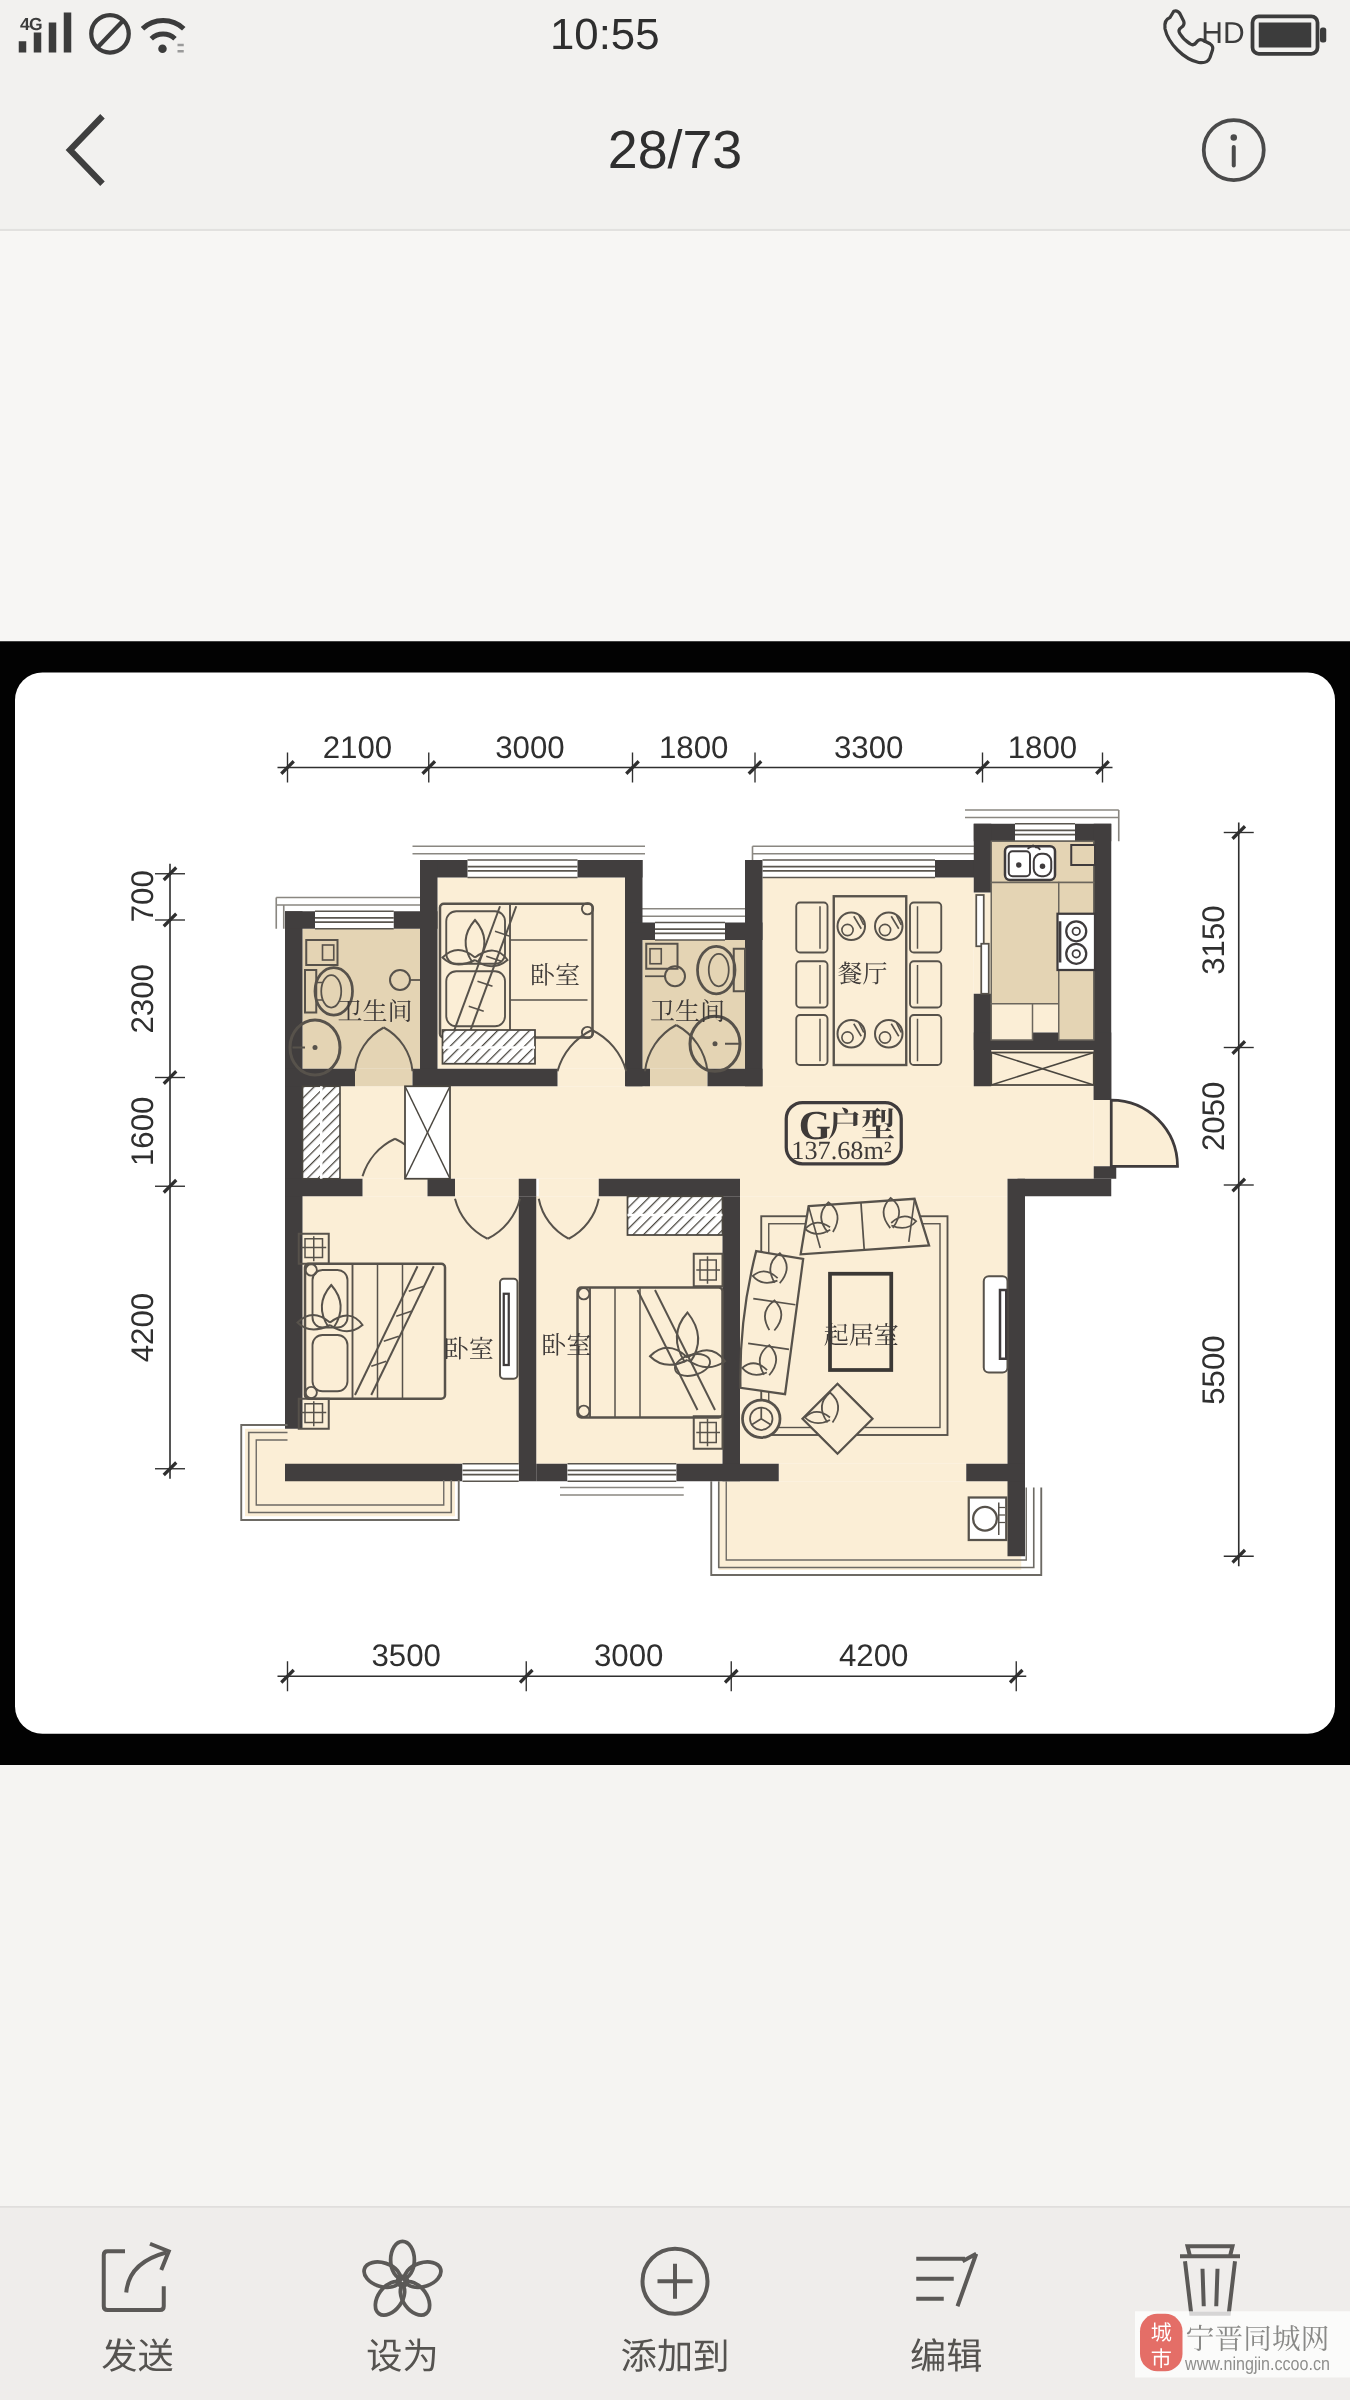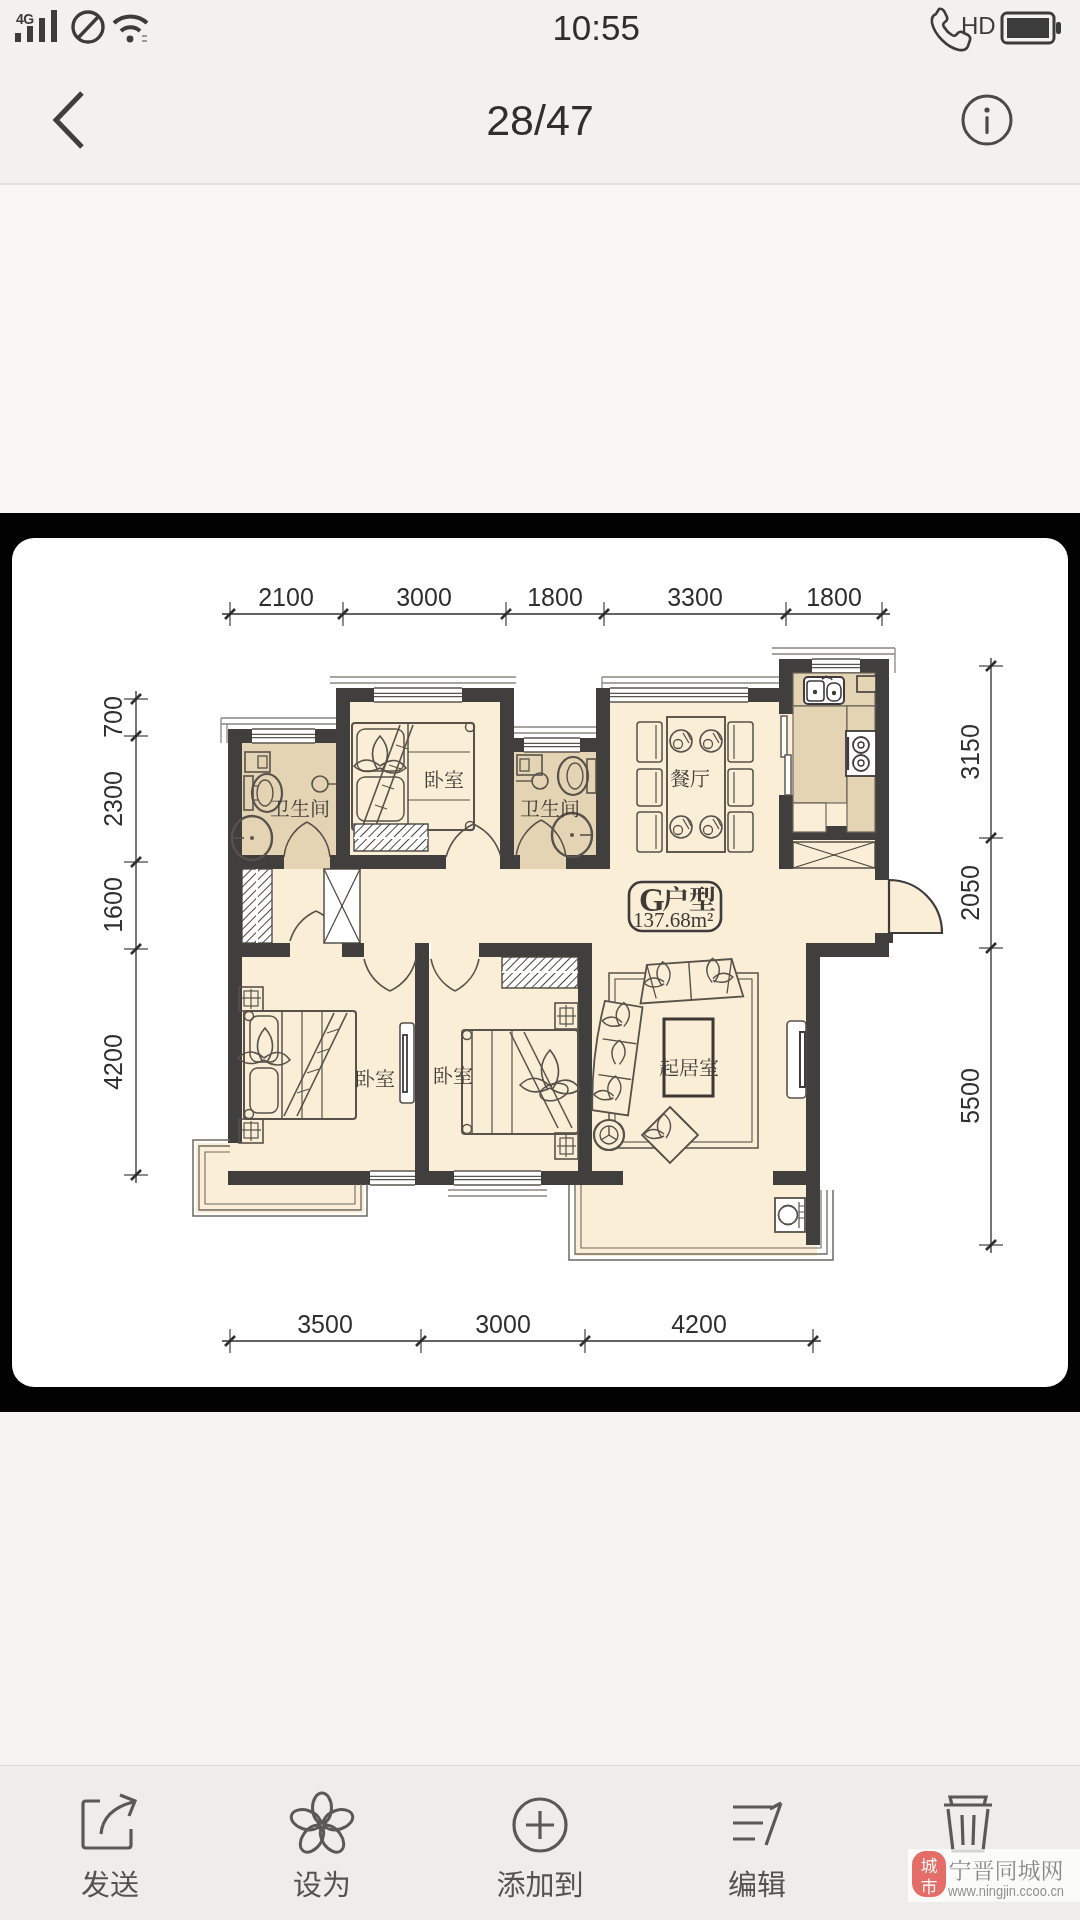--- a/index.html
+++ b/index.html
@@ -17,35 +17,35 @@
 <rect x="39" y="18" width="6" height="24" fill="#3c3c3c"></rect>
 <rect x="51" y="10" width="6" height="32" fill="#3c3c3c"></rect>
 <circle cx="88" cy="27" r="15" fill="none" stroke="#3c3c3c" stroke-width="3.4"></circle>
 <line x1="78" y1="38" x2="99" y2="16" stroke="#3c3c3c" stroke-width="3.4"></line>
 <path d="M114 23 A24 24 0 0 1 147 23" fill="none" stroke="#3c3c3c" stroke-width="4"></path>
 <path d="M121 31 A14 14 0 0 1 140 31" fill="none" stroke="#3c3c3c" stroke-width="4"></path>
 <circle cx="130" cy="39" r="3.4" fill="#3c3c3c"></circle>
 <path d="M142 36 l5 0 M142 41 l5 0" stroke="#9a9a9a" stroke-width="2"></path>
 </svg>
 
-<div class="abs" style="left:440px;top:8px;width:200px;text-align:right;font-size:35px;color:#2e2e2e">10:55</div>
+<div class="abs" style="left:440px;top:8px;width:200px;text-align:left;font-size:35px;color:#2e2e2e">10:55</div>
 
 <svg class="abs" style="left:920px;top:0" width="160" height="60" viewBox="0 0 160 60">
 <path d="M16 14 q-5 2 -4 9 q2 9 10 17 q8 8 17 10 q7 1 9 -4 l2 -6 q1 -3 -2 -5 l-6 -3 q-3 -1 -5 2 q-2 3 -5 1 q-5 -3 -8 -8 q-2 -3 1 -5 q3 -2 2 -5 l-3 -6 q-2 -3 -5 -2 z" fill="none" stroke="#3c3c3c" stroke-width="2.6"></path>
 <text x="41" y="34" font-size="24" fill="#3c3c3c">HD</text>
 <rect x="82" y="13" width="52" height="30" rx="5" fill="none" stroke="#3c3c3c" stroke-width="3"></rect>
 <rect x="87" y="18" width="42" height="20" fill="#3c3c3c"></rect>
 <rect x="136" y="22" width="5" height="12" rx="2" fill="#3c3c3c"></rect>
 </svg>
 
 <svg class="abs" style="left:40px;top:85px" width="60" height="70" viewBox="0 0 60 70">
     <path d="M42 8 L16 35 L42 62" fill="none" stroke="#3f3f3f" stroke-width="5"></path>
   </svg>
 
-<div class="abs" style="left:440px;top:96px;width:200px;text-align:center;font-size:43px;color:#2f2f2f">28/47</div>
+<div class="abs" style="left:440px;top:96px;width:200px;text-align:center;font-size:43px;color:#2f2f2f">28/73</div>
 
 <svg class="abs" style="left:955px;top:88px" width="64" height="64" viewBox="0 0 64 64">
 <circle cx="32" cy="32" r="24" fill="none" stroke="#4a4a4a" stroke-width="3"></circle>
 <circle cx="32" cy="22" r="2.6" fill="#4a4a4a"></circle>
 <rect x="30.4" y="28" width="3.2" height="18" rx="1.6" fill="#4a4a4a"></rect>
 </svg>
 
 <div class="abs" style="left:0;top:183px;width:1080px;height:2px;background:#e2e1df"></div>
 
 <div class="abs" style="left:0;top:185px;width:1080px;height:328px;background:#f7f6f4"></div>

